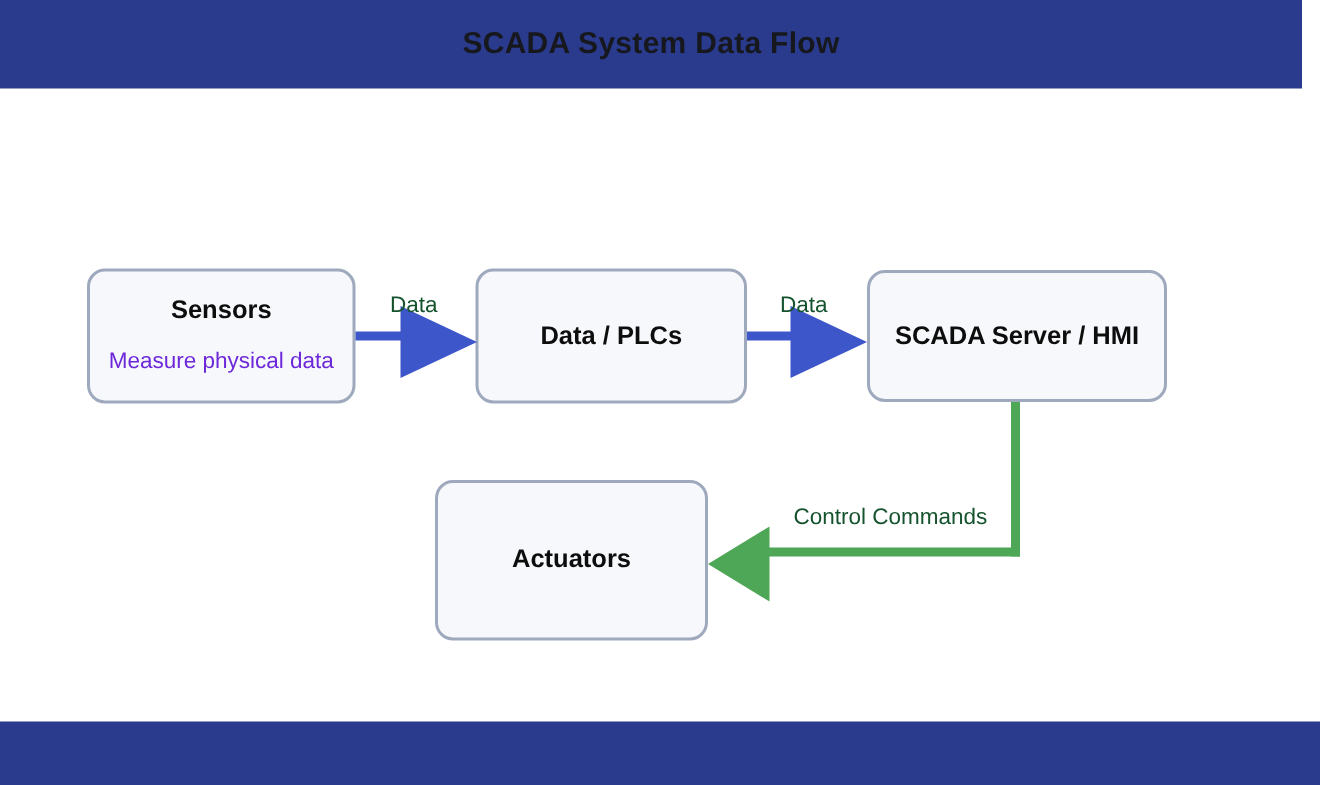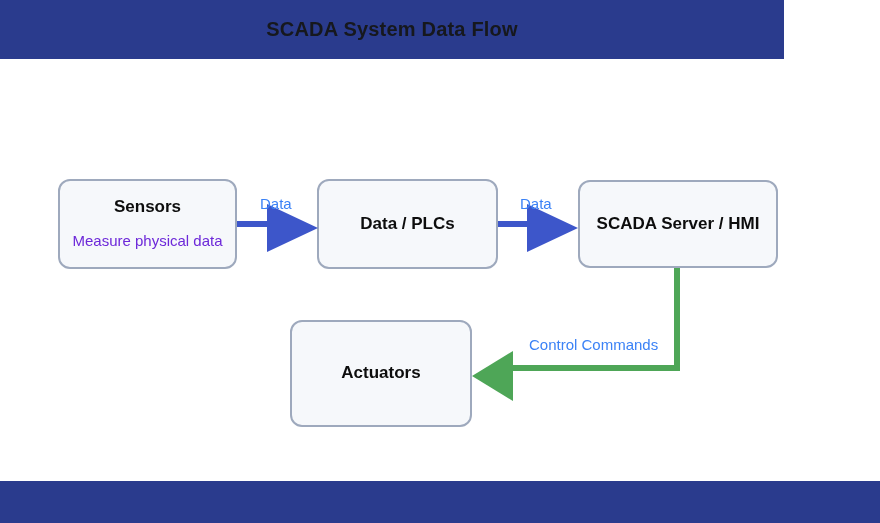--- a/index.html
+++ b/index.html
@@ -12,21 +12,21 @@
     position: relative;
     width: 880px;
     height: 523px;
     background: #ffffff;
     overflow: hidden;
   }
   
   .titlebar {
     position: absolute;
     left: 0; top: 0;
-    width: 784px; height: 59px;
+    width: 868px; height: 59px;
     background: #2a3b8d;
     display: flex;
     align-items: center;
     justify-content: center;
     text-align: right;
   }
   .titlebar h1 {
     margin: 0;
     font-size: 20px;
     font-weight: bold;
@@ -82,21 +82,21 @@
     border-left: 51px solid #3d56ca;
   }
   .tri-left {
     border-top: 25px solid transparent;
     border-bottom: 25px solid transparent;
     border-right: 41px solid #4ea657;
   }
   .edge-label {
     position: absolute;
     font-size: 15px;
-    color: #3b82f6;
+    color: #14532d;
     white-space: nowrap;
   }
   .e1-line  { left: 237px; top: 221px; width: 33px; }
   .e1-head  { left: 267px; top: 204px; }
   .e1-label { left: 260px; top: 195px; }
   .e2-line  { left: 498px; top: 221px; width: 33px; }
   .e2-head  { left: 527px; top: 204px; }
   .e2-label { left: 520px; top: 195px; }
   .e3-vline { left: 674px; top: 268px; height: 103px; }
   .e3-hline { left: 509px; top: 365px; width: 171px; }

